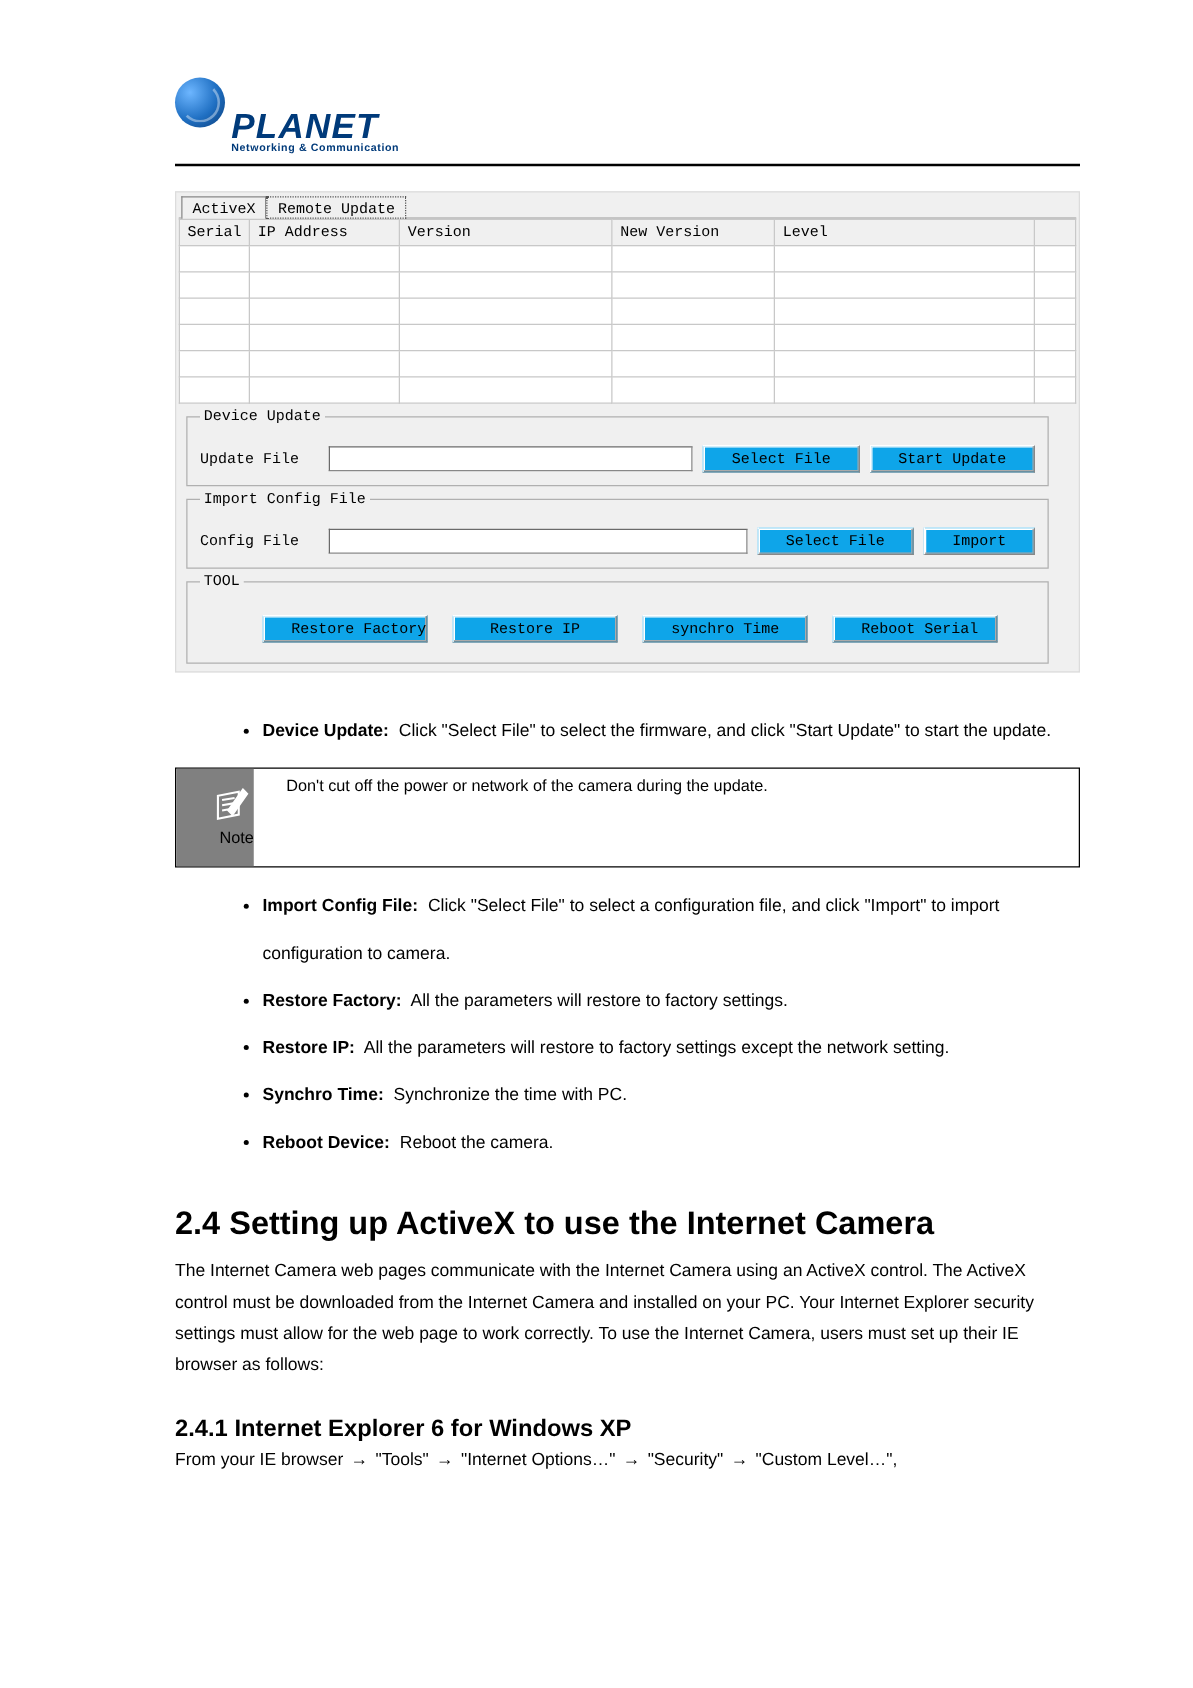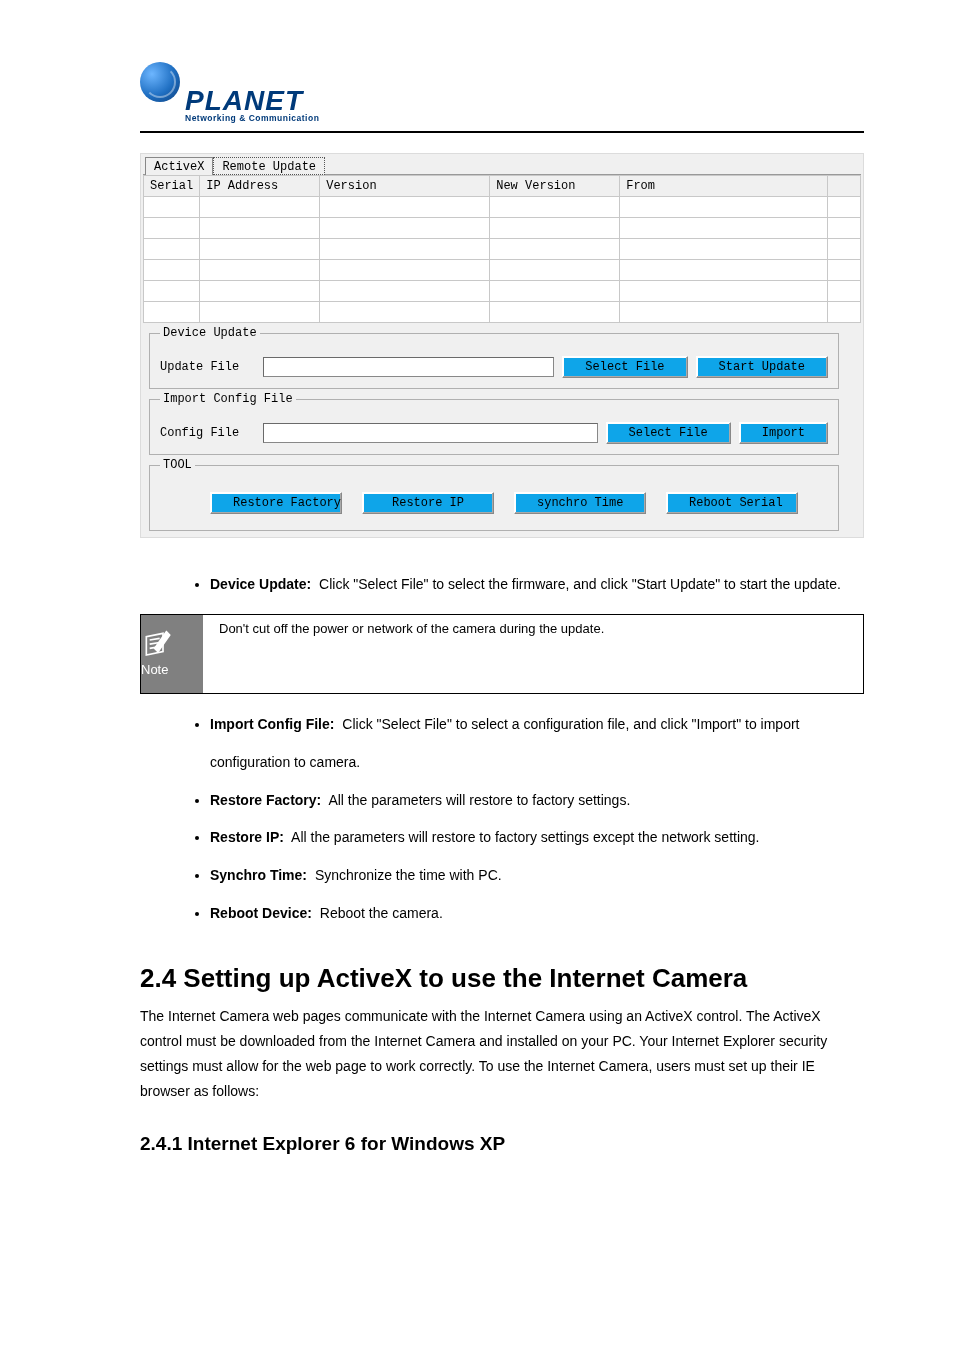--- a/index.html
+++ b/index.html
@@ -186,30 +186,30 @@
     border: 1px solid #000;
     display: flex;
     margin: 0 0 12px 0;
     height: 78px;
   }
   .note-left {
     width: 62px;
     background: #808080;
     display: flex;
     flex-direction: column;
-    align-items: flex-start;
+    align-items: flex-end;
     justify-content: center;
-    color: #ffffff;
+    color: #000000;
     font-size: 13px;
     gap: 2px;
   }
   .note-icon-svg { width: 34px; height: 30px; }
   .note-body {
     flex: 1;
-    padding: 6px 16px;
+    padding: 6px 26px;
     font-size: 13px;
   }
   h1.sec24 {
     font-size: 26px;
     font-weight: bold;
     margin: 10px 0 10px 0;
   }
   .sec24-desc {
     font-size: 14px;
     line-height: 1.8;
@@ -256,21 +256,21 @@
             <col style="width:130px">
             <col>
             <col style="width:22px">
         </colgroup>
         <tbody>
             <tr>
           <th>Serial</th>
           <th>IP Address</th>
           <th>Version</th>
           <th>New Version</th>
-          <th>From</th>
+          <th>Level</th>
           <th></th>
         </tr>
         <tr>
               <td></td>
               <td></td>
               <td></td>
               <td></td>
               <td></td>
               <td></td>
             </tr>
@@ -392,13 +392,24 @@
     <li>
       <span class="label">Reboot Device:</span>
       <span class="desc">Reboot the camera.</span>
     </li>
   </ul>
 
   <h1 class="sec24">2.4 Setting up ActiveX to use the Internet Camera</h1>
   <div class="sec24-desc">The Internet Camera web pages communicate with the Internet Camera using an ActiveX control. The ActiveX control must be downloaded from the Internet Camera and installed on your PC. Your Internet Explorer security settings must allow for the web page to work correctly. To use the Internet Camera, users must set up their IE browser as follows:</div>
 
   <h2 class="sec241">2.4.1 Internet Explorer 6 for Windows XP</h2>
+  <div class="path-line">
+    <span>From your IE browser </span>
+    <span class="arrow">→</span>
+    <span> "Tools" </span>
+    <span class="arrow">→</span>
+    <span> "Internet Options…" </span>
+    <span class="arrow">→</span>
+    <span> "Security" </span>
+    <span class="arrow">→</span>
+    <span> "Custom Level…",</span>
+  </div>
 </div>
 
 </body></html>

